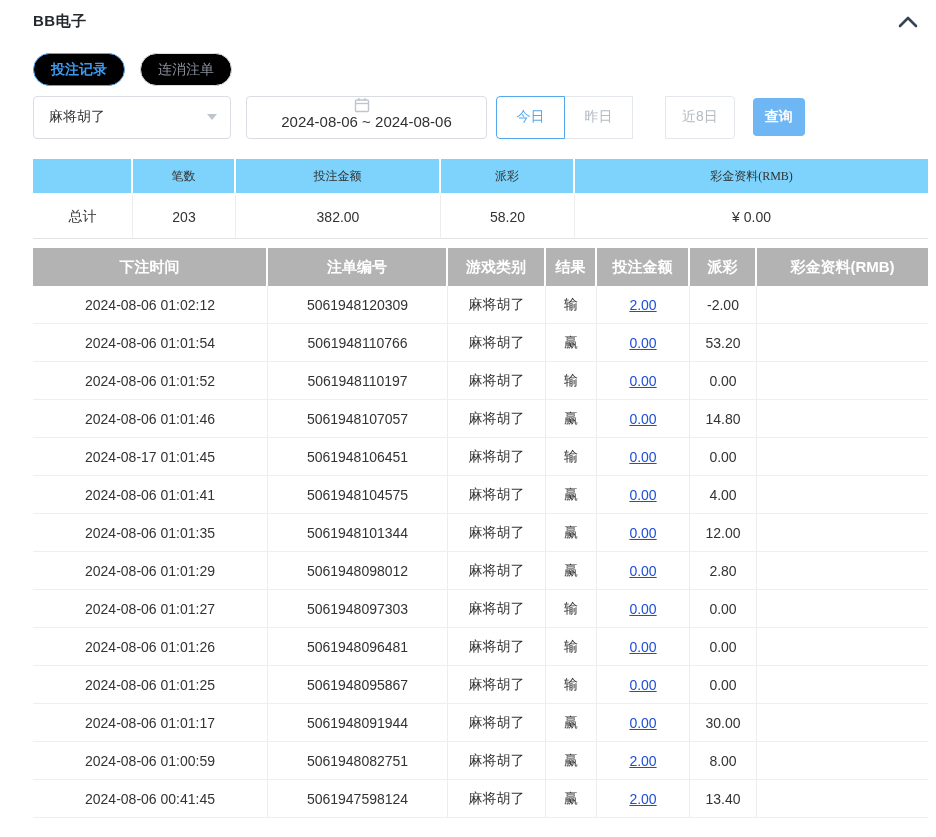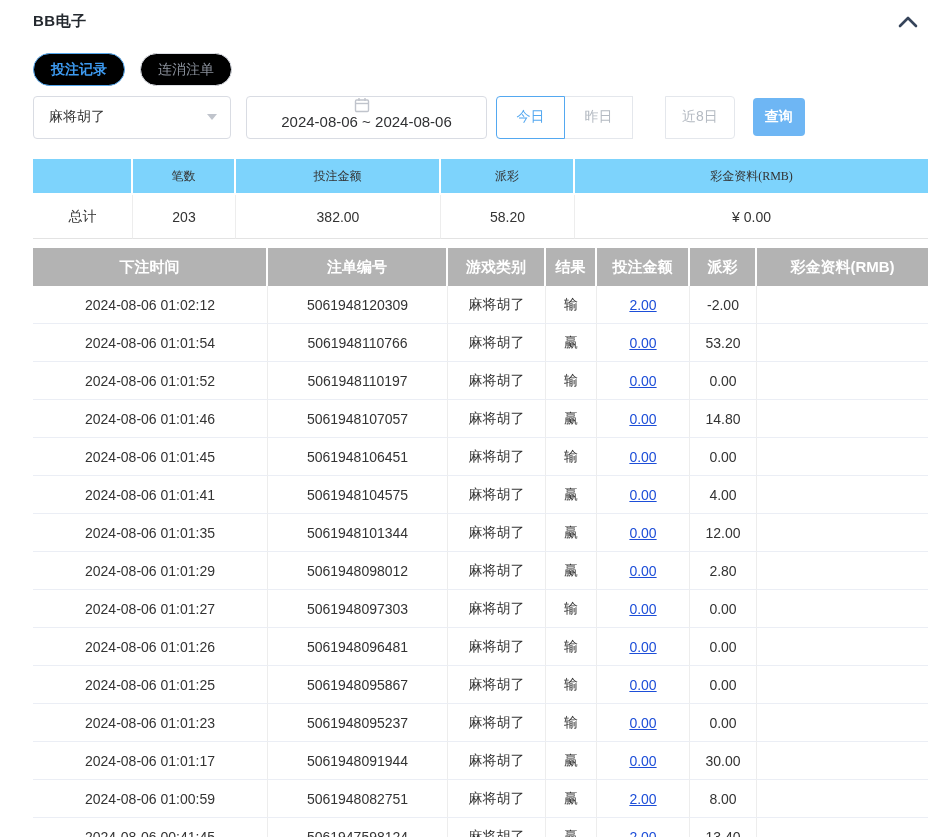--- a/index.html
+++ b/index.html
@@ -222,21 +222,21 @@
         <tr>
           <td>2024-08-06 01:01:46</td>
           <td>5061948107057</td>
           <td>麻将胡了</td>
           <td>赢</td>
           <td><span class="link">0.00</span></td>
           <td>14.80</td>
           <td></td>
         </tr>
         <tr>
-          <td>2024-08-06 01:01:45</td>
+          <td>2024-08-17 01:01:45</td>
           <td>5061948106451</td>
           <td>麻将胡了</td>
           <td>输</td>
           <td><span class="link">0.00</span></td>
           <td>0.00</td>
           <td></td>
         </tr>
         <tr>
           <td>2024-08-06 01:01:41</td>
           <td>5061948104575</td>
@@ -285,29 +285,20 @@
         <tr>
           <td>2024-08-06 01:01:25</td>
           <td>5061948095867</td>
           <td>麻将胡了</td>
           <td>输</td>
           <td><span class="link">0.00</span></td>
           <td>0.00</td>
           <td></td>
         </tr>
         <tr>
-          <td>2024-08-06 01:01:23</td>
-          <td>5061948095237</td>
-          <td>麻将胡了</td>
-          <td>输</td>
-          <td><span class="link">0.00</span></td>
-          <td>0.00</td>
-          <td></td>
-        </tr>
-        <tr>
           <td>2024-08-06 01:01:17</td>
           <td>5061948091944</td>
           <td>麻将胡了</td>
           <td>赢</td>
           <td><span class="link">0.00</span></td>
           <td>30.00</td>
           <td></td>
         </tr>
         <tr>
           <td>2024-08-06 01:00:59</td>

